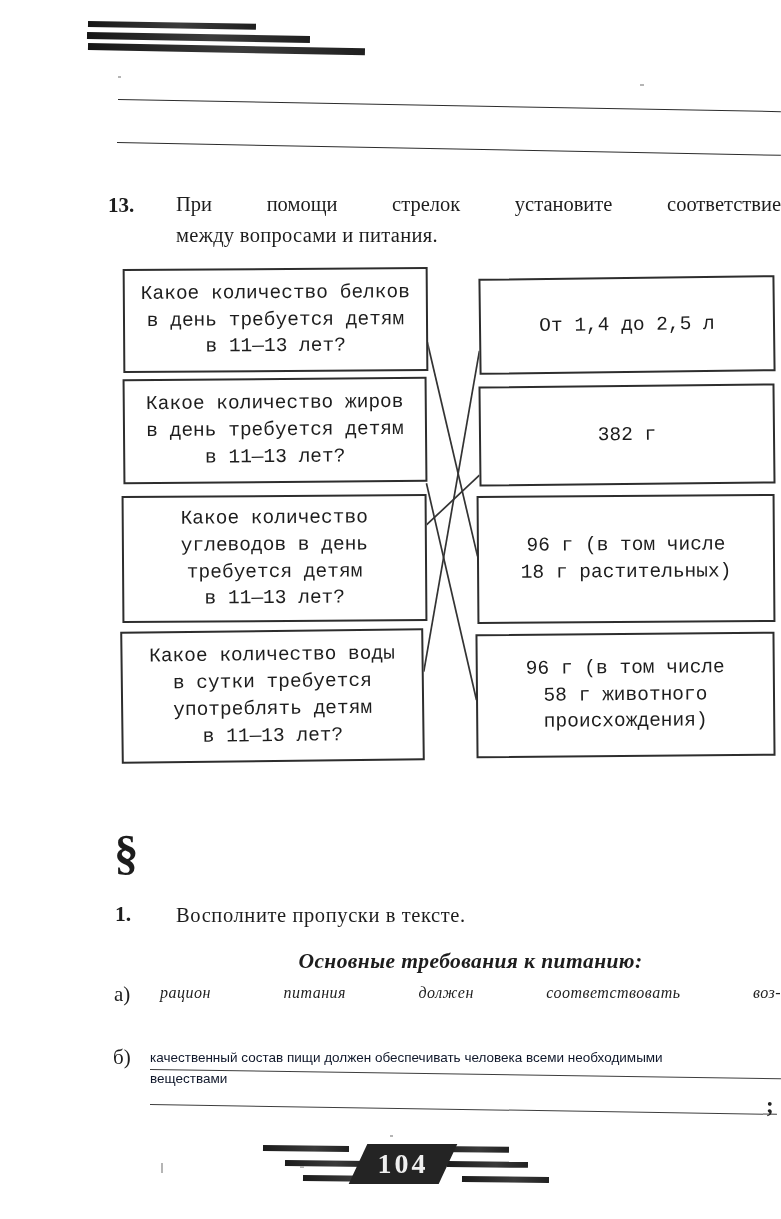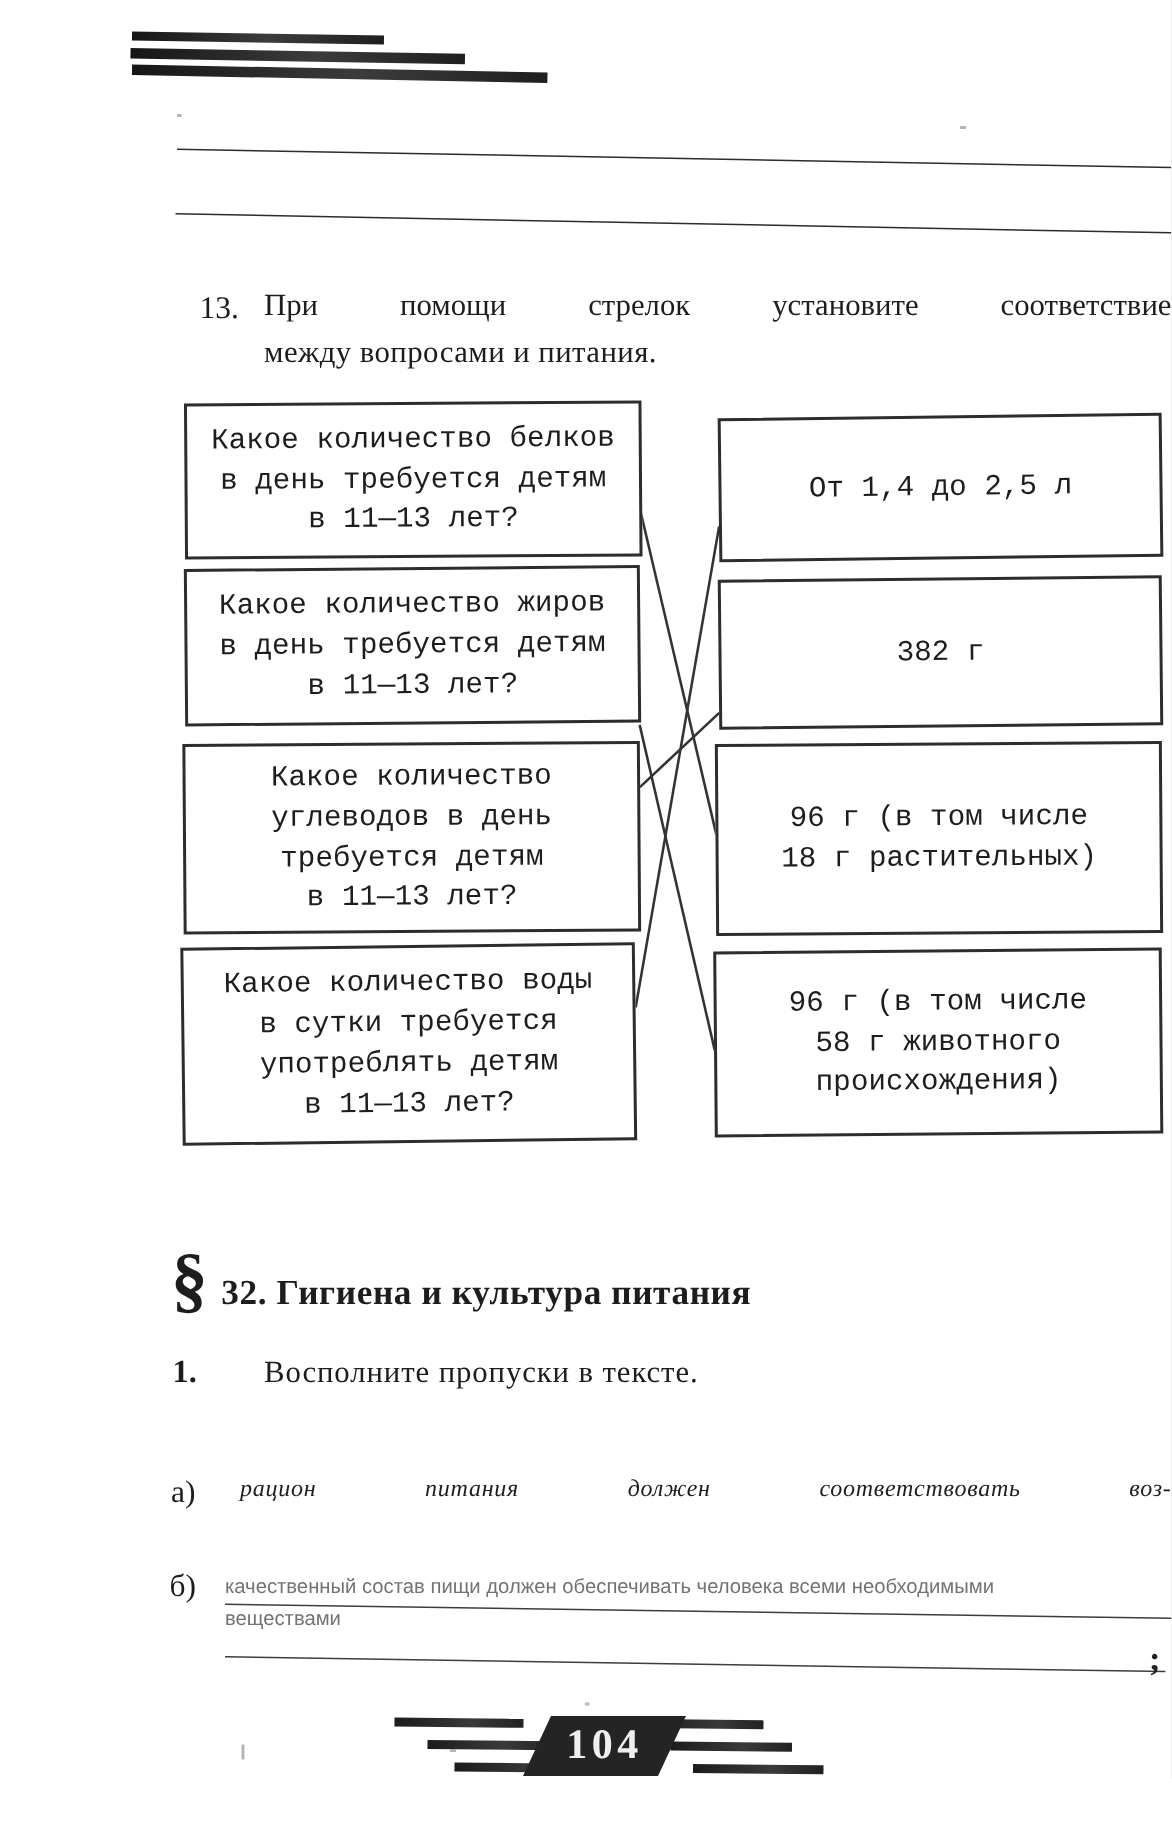--- a/index.html
+++ b/index.html
@@ -11,21 +11,21 @@
   
   .redact{position:absolute;background:linear-gradient(90deg,#161616,#3c3c3c 55%,#1f1f1f);transform-origin:left center;}
   .redact.b1{left:88px;top:21px;width:168px;height:6px;transform:rotate(0.9deg);}
   .redact.b2{left:87px;top:32px;width:223px;height:7px;transform:rotate(1.0deg);}
   .redact.b3{left:88px;top:43px;width:277px;height:7px;transform:rotate(1.1deg);}
   
   .rule{position:absolute;height:0;border-top:1.6px solid #2c2c2c;transform-origin:left center;}
   .rule.r1{left:118px;top:99px;width:663px;transform:rotate(1.05deg);}
   .rule.r2{left:117px;top:142px;width:664px;transform:rotate(1.1deg);}
   
-  .t13-num{position:absolute;left:133px;top:193px;font-size:21px;font-weight:normal;}
+  .t13-num{position:absolute;left:108px;top:193px;font-size:21px;font-weight:bold;}
   .t13-prompt{position:absolute;left:176px;top:194px;width:605px;font-size:20.5px;line-height:1.0;}
   .t13-prompt .l1{text-align:justify;text-align-last:justify;}
   .t13-prompt .l2{margin-top:10px;letter-spacing:0.3px;}
   
   .match{position:absolute;left:0;top:260px;width:640px;height:515px;font-family:Liberation Mono, monospace;}
   .mbox{
     position:absolute;box-sizing:border-box;border:2.5px solid #2d2d2d;
     display:flex;align-items:center;justify-content:center;text-align:center;
     white-space:pre-line;font-size:19.5px;line-height:1.38;padding:4px 10px;
     background:#fff;
@@ -48,21 +48,21 @@
   .t1-prompt{position:absolute;left:176px;top:904px;font-size:20.5px;letter-spacing:0.6px;text-align:center;}
   .t1-subtitle{position:absolute;left:160px;top:949px;width:621px;text-align:center;
     font-size:21.5px;font-weight:bold;font-style:italic;letter-spacing:0.4px;}
   .item-a-label{position:absolute;left:114px;top:982px;font-size:21px;}
   .item-a-text{position:absolute;left:160px;top:980px;width:621px;font-style:italic;
     font-size:16px;line-height:1.58;letter-spacing:0.5px;}
   .item-a-text .l1{text-align:justify;text-align-last:justify;}
   .item-b-label{position:absolute;left:113px;top:1045px;font-size:21px;}
   .item-b-answer{position:absolute;left:150px;top:1048px;width:630px;
     font-family:"Liberation Sans","DejaVu Sans",sans-serif;font-size:13.5px;
-    color:#737373;line-height:1.55;white-space:pre-line;}
+    color:#0f172a;line-height:1.55;white-space:pre-line;}
   .blank{position:absolute;height:0;border-top:1.4px solid #3d3d3d;transform-origin:left center;}
   .blank.bl1{left:150px;top:1069px;width:631px;transform:rotate(0.85deg);}
   .blank.bl2{left:150px;top:1104px;width:627px;transform:rotate(0.9deg);}
   .trailing-semicolon{position:absolute;left:766px;top:1093px;font-size:23px;font-weight:bold;color:#222;}
   
   .footer{position:absolute;left:0;top:1140px;width:781px;height:55px;}
   .pgbadge{position:absolute;left:358px;top:4px;width:90px;height:40px;background:#242424;
     transform:skewX(-25deg);}
   .pgnum{transform:skewX(25deg);color:#efefef;font-size:28px;font-weight:600;
     letter-spacing:3px;text-align:center;line-height:40px;width:100%;display:block;}
@@ -123,25 +123,25 @@
     <div class="mbox" id="a-box-1">382 г</div>
     <div class="mbox" id="a-box-2">96 г (в том числе
 18 г растительных)</div>
     <div class="mbox" id="a-box-3">96 г (в том числе
 58 г животного
 происхождения)</div>
   </div>
 
   <div class="sec">
     <span class="mark">§</span>
-    <span class="title">32. Гигиена и культура питания</span>
   </div>
 
   <div class="t1-num">1.</div>
   <div class="t1-prompt">Восполните пропуски в тексте.</div>
+  <div class="t1-subtitle">Основные требования к питанию:</div>
 
   <div class="item-a-label">а)</div>
   <div class="item-a-text">
     <div class="l1">рацион питания должен соответствовать воз-</div>
   </div>
 
   <div class="item-b-label">б)</div>
   <div class="item-b-answer">качественный состав пищи должен обеспечивать человека всеми необходимыми
 веществами</div>
   <div class="blank bl1"></div>

